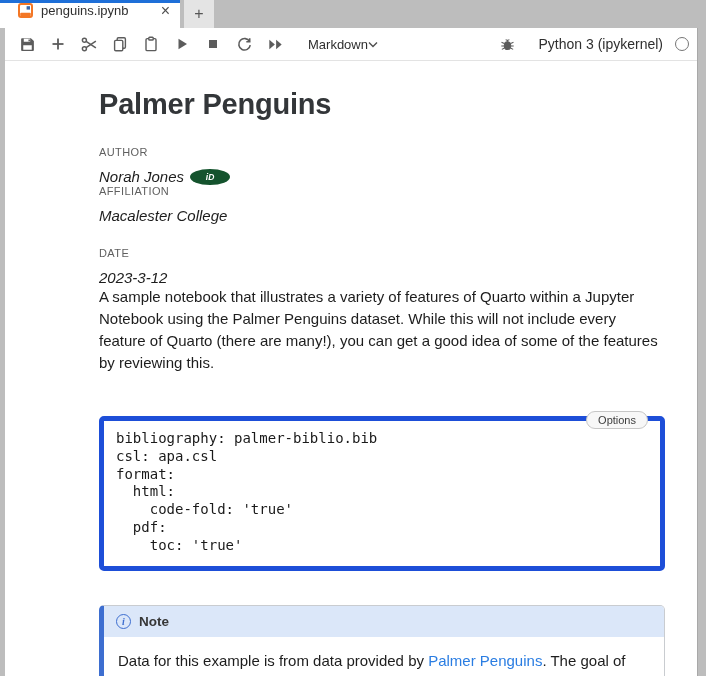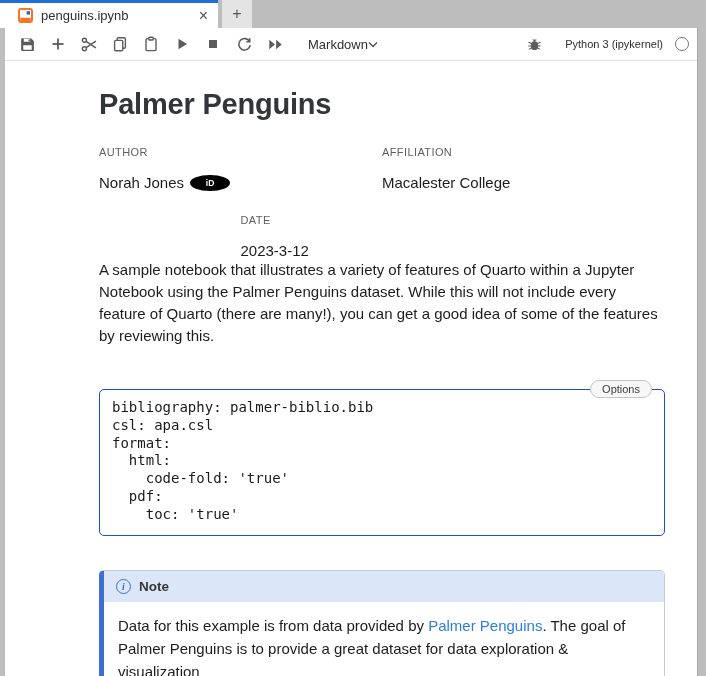--- a/index.html
+++ b/index.html
@@ -12,23 +12,23 @@
     color: #1d1d1d;
   }
 
   
   .tabbar {
     position: absolute; top: 0; left: 0; right: 0; height: 28px;
     background: #bdbdbd;
     display: flex; align-items: stretch;
   }
   .tab {
-    width: 218px; background: #ffffff;
+    width: 180px; background: #ffffff;
     border-top: 3px solid #1e6fd8;
-    display: flex; align-items: center;
+    display: flex; 
     padding: 0 10px 0 18px;
     position: relative;
   }
   .tab-label { font-size: 13px; color: #2f2f2f; margin-left: 8px; flex: 1; white-space: nowrap; overflow: hidden; }
   .tab-close { font-size: 16px; color: #4f4f4f; line-height: 1; margin-left: 6px; cursor: pointer; }
   .newtab {
     width: 30px; margin-left: 4px; background: #e4e4e4;
     display: flex; align-items: center; justify-content: center;
     font-size: 16px; color: #565656; cursor: pointer;
   }
@@ -52,51 +52,51 @@
     width: 24px; height: 24px; margin-right: 7px;
     display: flex; align-items: center; justify-content: center;
     color: #5c5c5c; cursor: pointer; flex: 0 0 auto;
   }
   .tb-btn svg { display: block; }
   .celltype {
     display: flex; align-items: center; gap: 0;
     margin-left: 14px; font-size: 13px; color: #2f2f2f; cursor: pointer;
   }
   .tb-spacer { flex: 1; }
-  .kernel-name { font-size: 11px; color: #2f2f2f; margin: 0 12px 0 12px; cursor: pointer; }
+  .kernel-name { font-size: 14px; color: #2f2f2f; margin: 0 12px 0 12px; cursor: pointer; }
   .kernel-status {
     width: 14px; height: 14px; border: 1.5px solid #767676;
     border-radius: 50%; flex: 0 0 auto; cursor: pointer;
   }
 
   
   .doc { flex: 1; overflow: hidden; background: #fff; }
   .container { margin: 0 0 0 94px; width: 566px; }
 
   .title { margin-top: 27px; font-size: 29px; font-weight: 600; color: #333639; letter-spacing: -0.2px; }
 
   .meta { margin-top: 25px; }
-  .meta-row { display: flex; }
+  .meta-row { display: flex; flex-direction: column; }
   .meta-col1 { width: 283px; }
   .meta-label { font-size: 11px; letter-spacing: 0.4px; color: #5f5f5f; }
-  .meta-value { font-size: 15px; color: #1d1d1d; margin-top: 16px; display: flex; align-items: center; }
+  .meta-value { font-size: 15px; color: #1d1d1d; margin-top: 10px; display: flex; align-items: center; font-style: italic; }
   .meta-row + .meta-row { margin-top: 23px; justify-content: center; }
   .orcid {
-    width: 40px; height: 16px; border-radius: 50%; background: #000000;
+    width: 40px; height: 16px; border-radius: 50%; background: #14532d;
     color: #fff; font-size: 8.5px; font-weight: bold;
     display: inline-flex; align-items: center; justify-content: center;
     margin-left: 6px; cursor: pointer;
   }
 
   .para { font-size: 15px; line-height: 22px; color: #1d1d1d; }
 
   
   .code-cell {
     position: relative; margin-top: 42px;
-    border: 1px solid #1d4ed8; border-radius: 5px;
+    border: 5px solid #1d4ed8; border-radius: 5px;
     padding: 9px 12px 11px 12px; background: #fff;
   }
   .code-cell pre {
     font-family: "DejaVu Sans Mono", "Liberation Mono", monospace;
     font-size: 14px; line-height: 17.8px; color: #1a1a1a;
     white-space: pre;
   }
   .options-pill {
     position: absolute; top: -10px; right: 12px;
     background: #f7f7f7; border: 1px solid #c6c6c6; border-radius: 10px;

